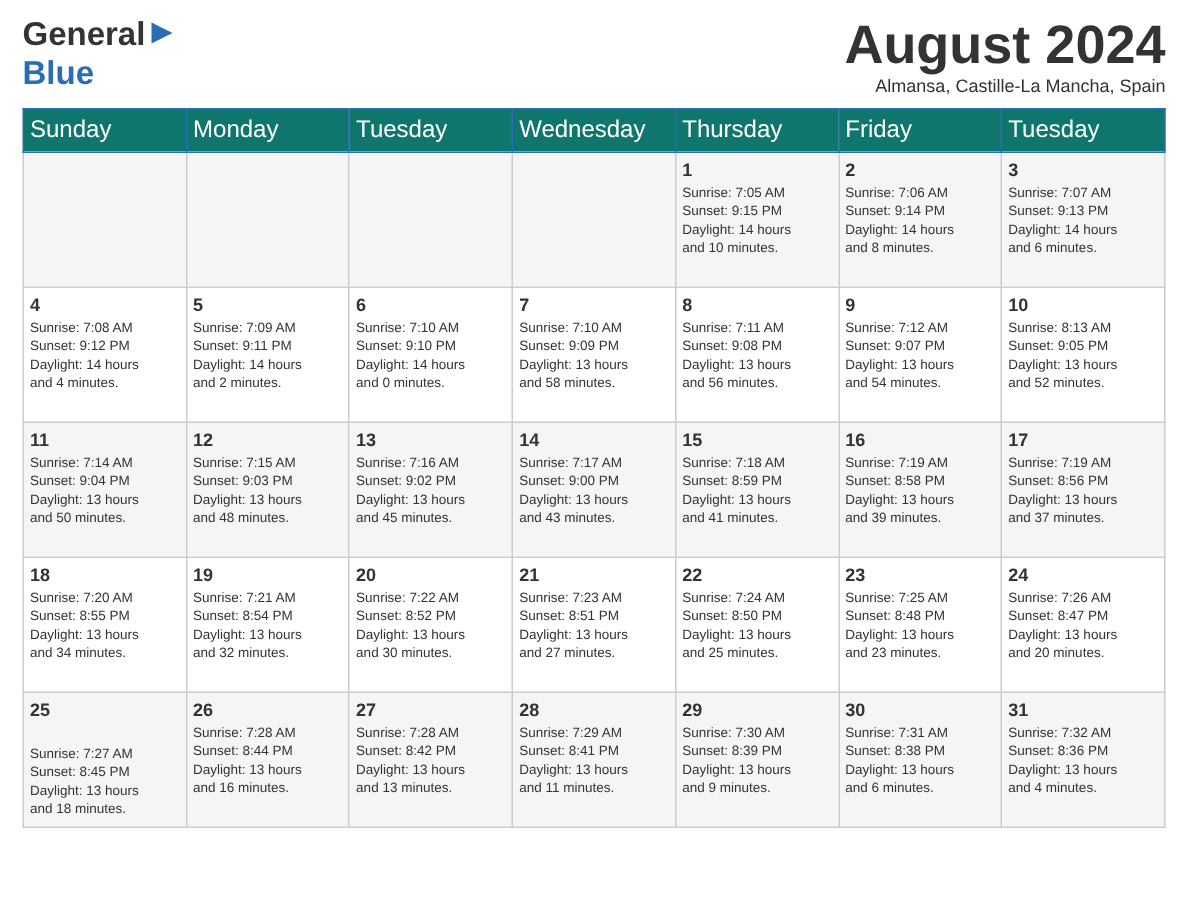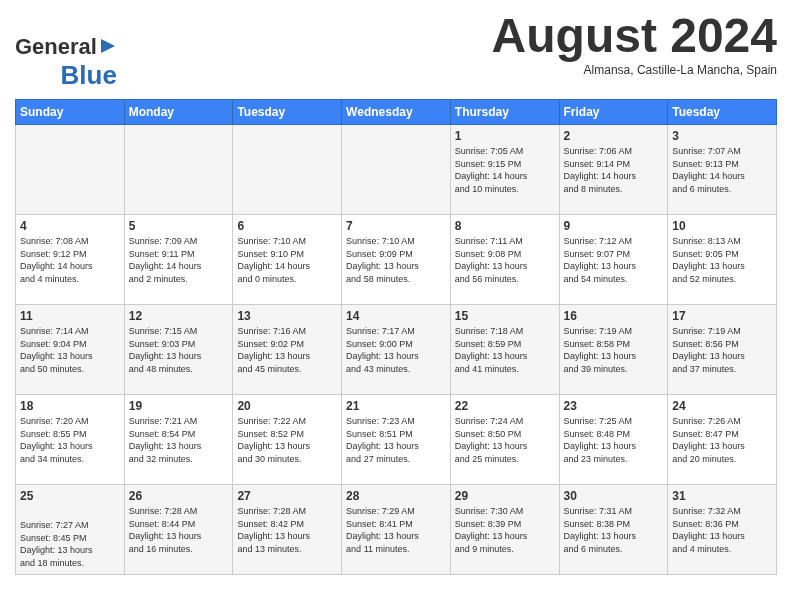--- a/index.html
+++ b/index.html
@@ -12,46 +12,45 @@
     }
     .header {
       display: flex;
       justify-content: space-between;
       align-items: flex-start;
       margin-bottom: 8px;
     }
     .logo {
       display: flex;
       flex-direction: column;
-      align-items: flex-end;
-      margin-top: 24px;
+      align-items: flex-start;
     }
     .title-block {
       text-align: right;
     }
     .month-year {
-      font-size: 48px;
+      font-size: 36px;
       font-weight: bold;
       color: #333;
       line-height: 1.1;
     }
     .location {
       font-size: 12px;
       color: #333;
     }
     table {
       width: 100%;
       border-collapse: collapse;
       table-layout: fixed;
     }
     thead th {
-      background-color: #3b82f6;
+      background-color: #0f766e;
       color: #fff;
-      font-size: 12px;
-      font-weight: bold;
+      font-size: 16px;
+      font-weight: normal;
       padding: 5px 4px;
       text-align: left;
       border: 1px solid #2a6db5;
     }
     tbody td {
       border: 1px solid #ccc;
       vertical-align: top;
       padding: 4px 4px;
       font-size: 9.5px;
       color: #333;
@@ -81,21 +80,21 @@
     .logo-wrapper {
       display: flex;
       align-items: center;
     }
     .logo-g {
       font-size: 22px;
       font-weight: bold;
       color: #333;
     }
     .logo-b {
-      font-size: 26px;
+      font-size: 22px;
       font-weight: bold;
       color: #2a6db5;
     }
     .logo-sub {
       display: flex;
       align-items: center;
     }
   </style>
 </head>
 <body>

